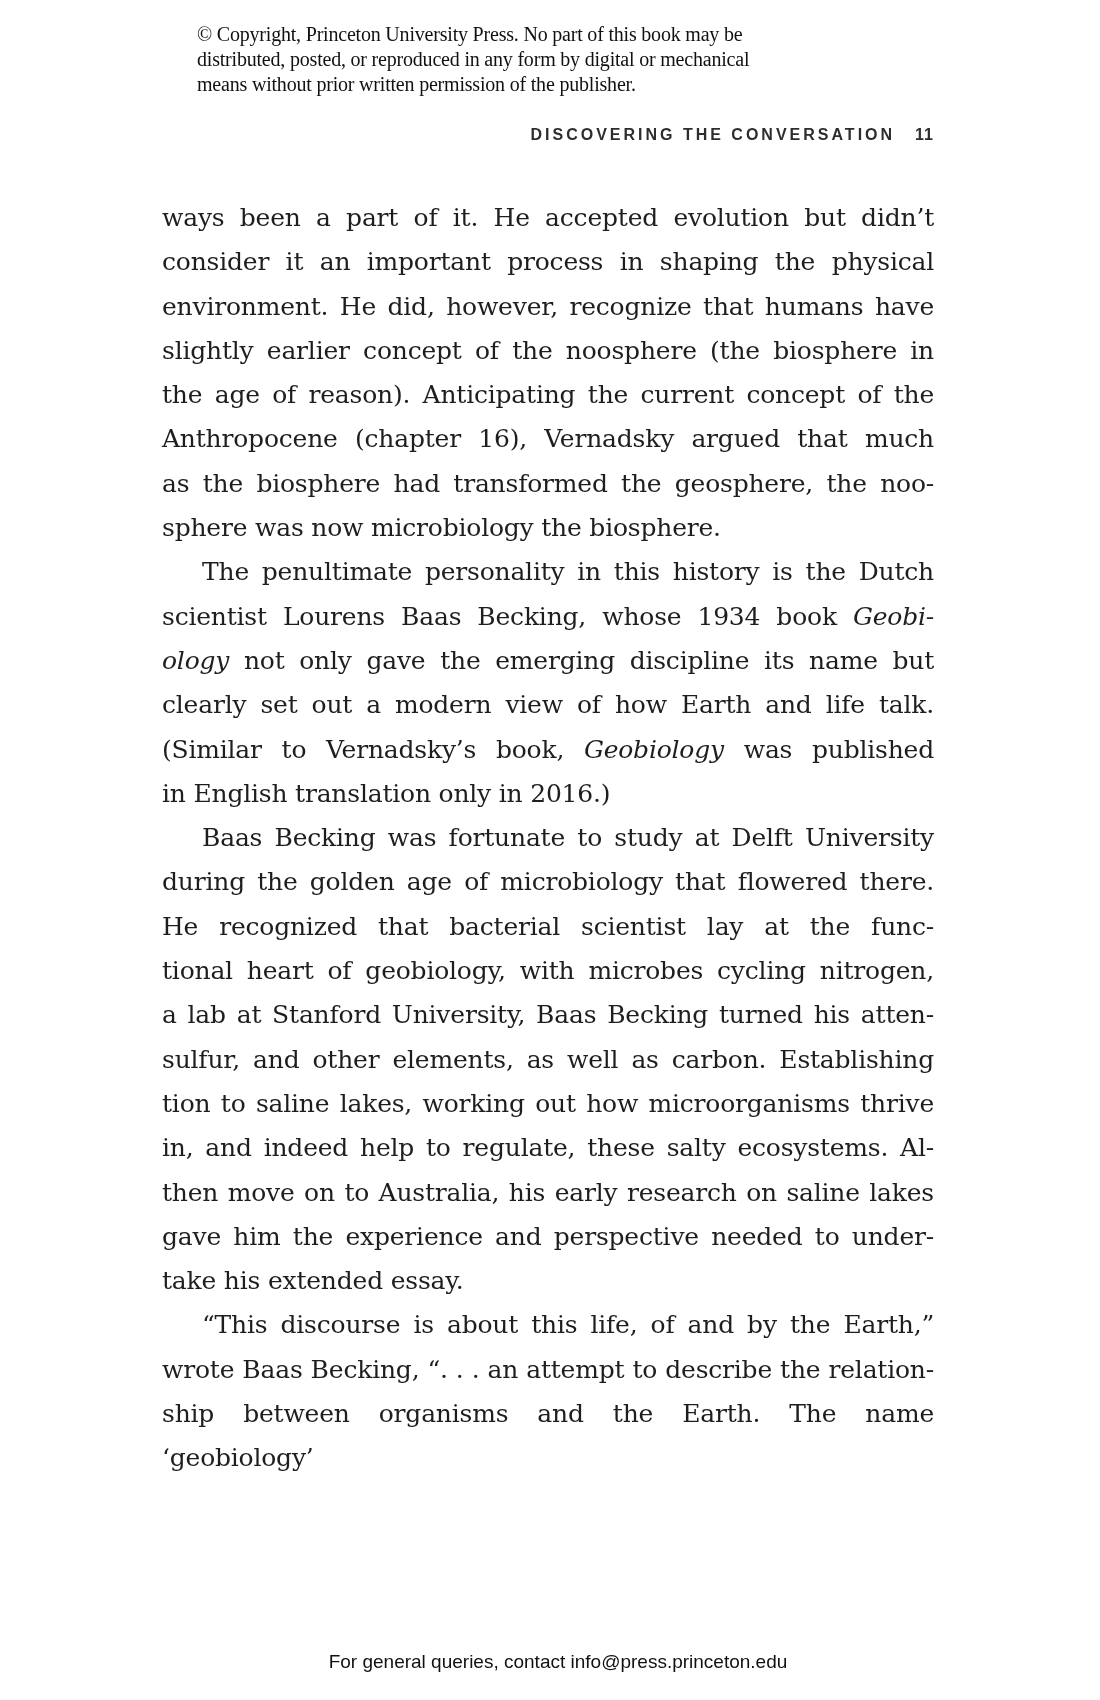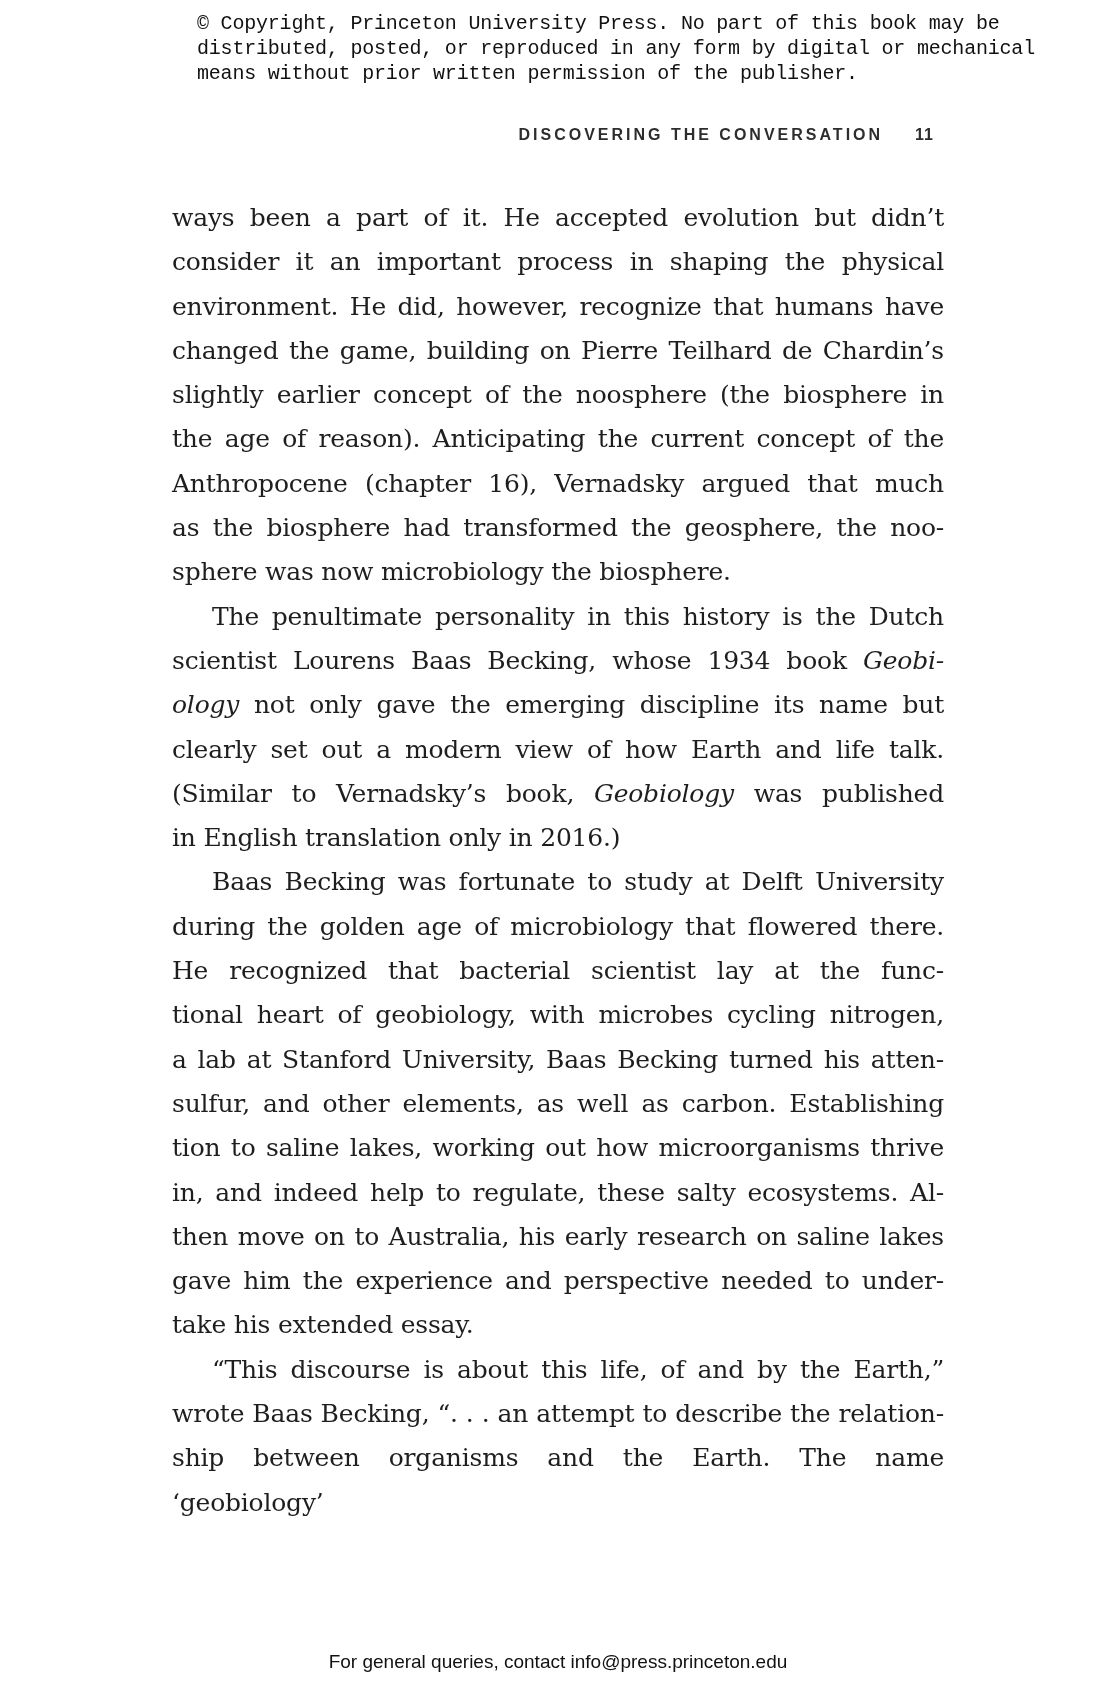--- a/index.html
+++ b/index.html
@@ -10,22 +10,22 @@
   .page {
     position: relative;
     width: 1100px;
     height: 1700px;
     background: #ffffff;
     overflow: hidden;
   }
   .copyright {
     position: absolute;
     left: 197px;
-    top: 11px;
-    font-family: Liberation Mono, monospace;
+    top: 22px;
+    font-family: Liberation Serif, serif;
     font-size: 20px;
     line-height: 25px;
     color: #111111;
     letter-spacing: -0.2px;
   }
   .running-head {
     position: absolute;
     left: 162px;
     top: 126px;
     width: 772px;
@@ -33,26 +33,26 @@
     font-family: "Liberation Sans", sans-serif;
     font-weight: 700;
     font-size: 16px;
     color: #2d2d2d;
     white-space: nowrap;
   }
   .rh-title {
     letter-spacing: 3px;
   }
   .rh-num {
-    margin-left: 32px;
+    margin-left: 20px;
     letter-spacing: 1px;
   }
   .body-text {
     position: absolute;
-    left: 172px;
+    left: 162px;
     top: 196px;
     width: 772px;
     font-family: "DejaVu Serif", serif;
     font-size: 25px;
     line-height: 44.3px;
     color: #1e1e1e;
     letter-spacing: -0.2px;
   }
   .line {
     text-align: justify;
@@ -89,21 +89,20 @@
   </div>
 
   <div class="running-head">
     <span class="rh-title">DISCOVERING THE CONVERSATION</span><span class="rh-num">11</span>
   </div>
 
   <main class="body-text" id="body-text">
       <div class="line"><span>ways been a part of it. He accepted evolution but didn’t</span></div>
       <div class="line"><span>consider it an important process in shaping the physical</span></div>
       <div class="line"><span>environment. He did, however, recognize that humans have</span></div>
-      <div class="line"><span>changed the game, building on Pierre Teilhard de Chardin’s</span></div>
       <div class="line"><span>slightly earlier concept of the noosphere (the biosphere in</span></div>
       <div class="line"><span>the age of reason). Anticipating the current concept of the</span></div>
       <div class="line"><span>Anthropocene (chapter 16), Vernadsky argued that much</span></div>
       <div class="line"><span>as the biosphere had transformed the geosphere, the noo-</span></div>
       <div class="line last"><span>sphere was now microbiology the biosphere.</span></div>
       <div class="line indent"><span>The penultimate personality in this history is the Dutch</span></div>
       <div class="line"><span>scientist Lourens Baas Becking, whose 1934 book </span><i>Geobi-</i></div>
       <div class="line"><i>ology</i><span> not only gave the emerging discipline its name but</span></div>
       <div class="line"><span>clearly set out a modern view of how Earth and life talk.</span></div>
       <div class="line"><span>(Similar to Vernadsky’s book, </span><i>Geobiology</i><span> was published</span></div>

